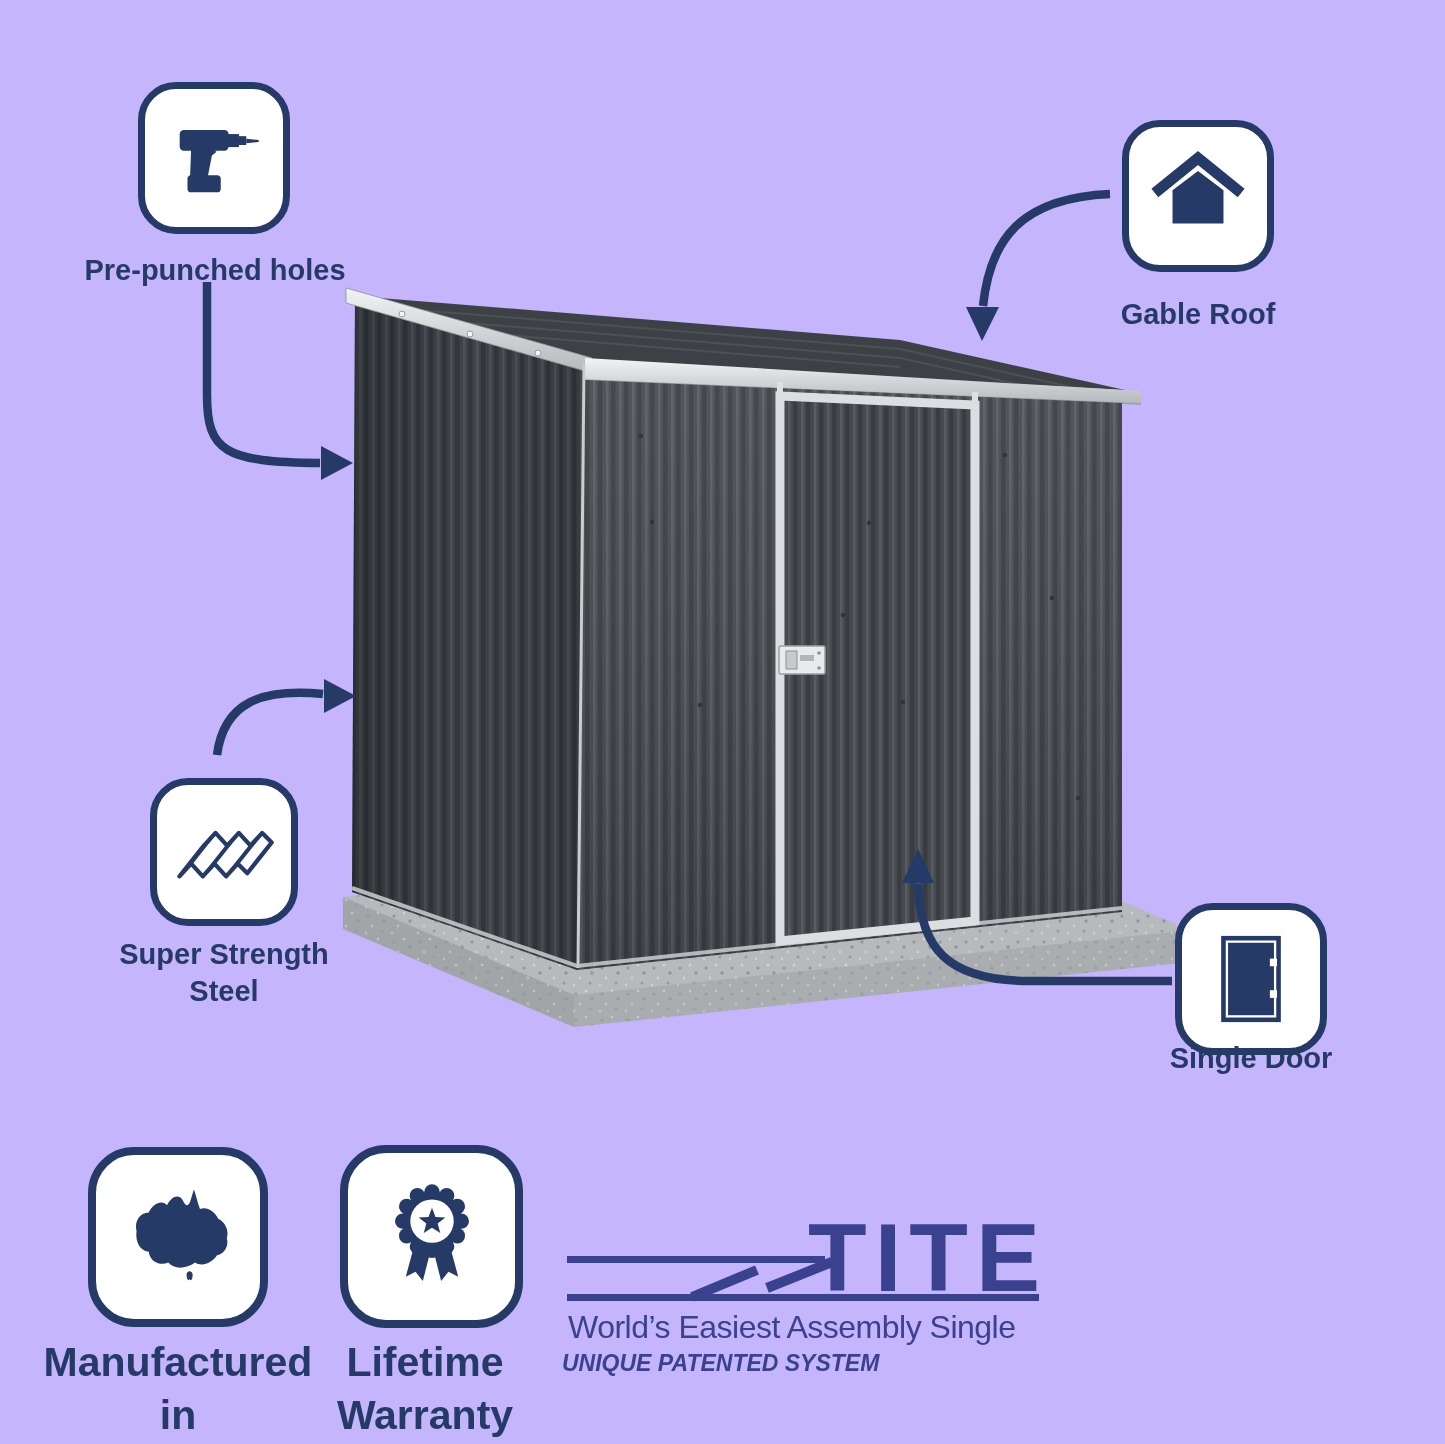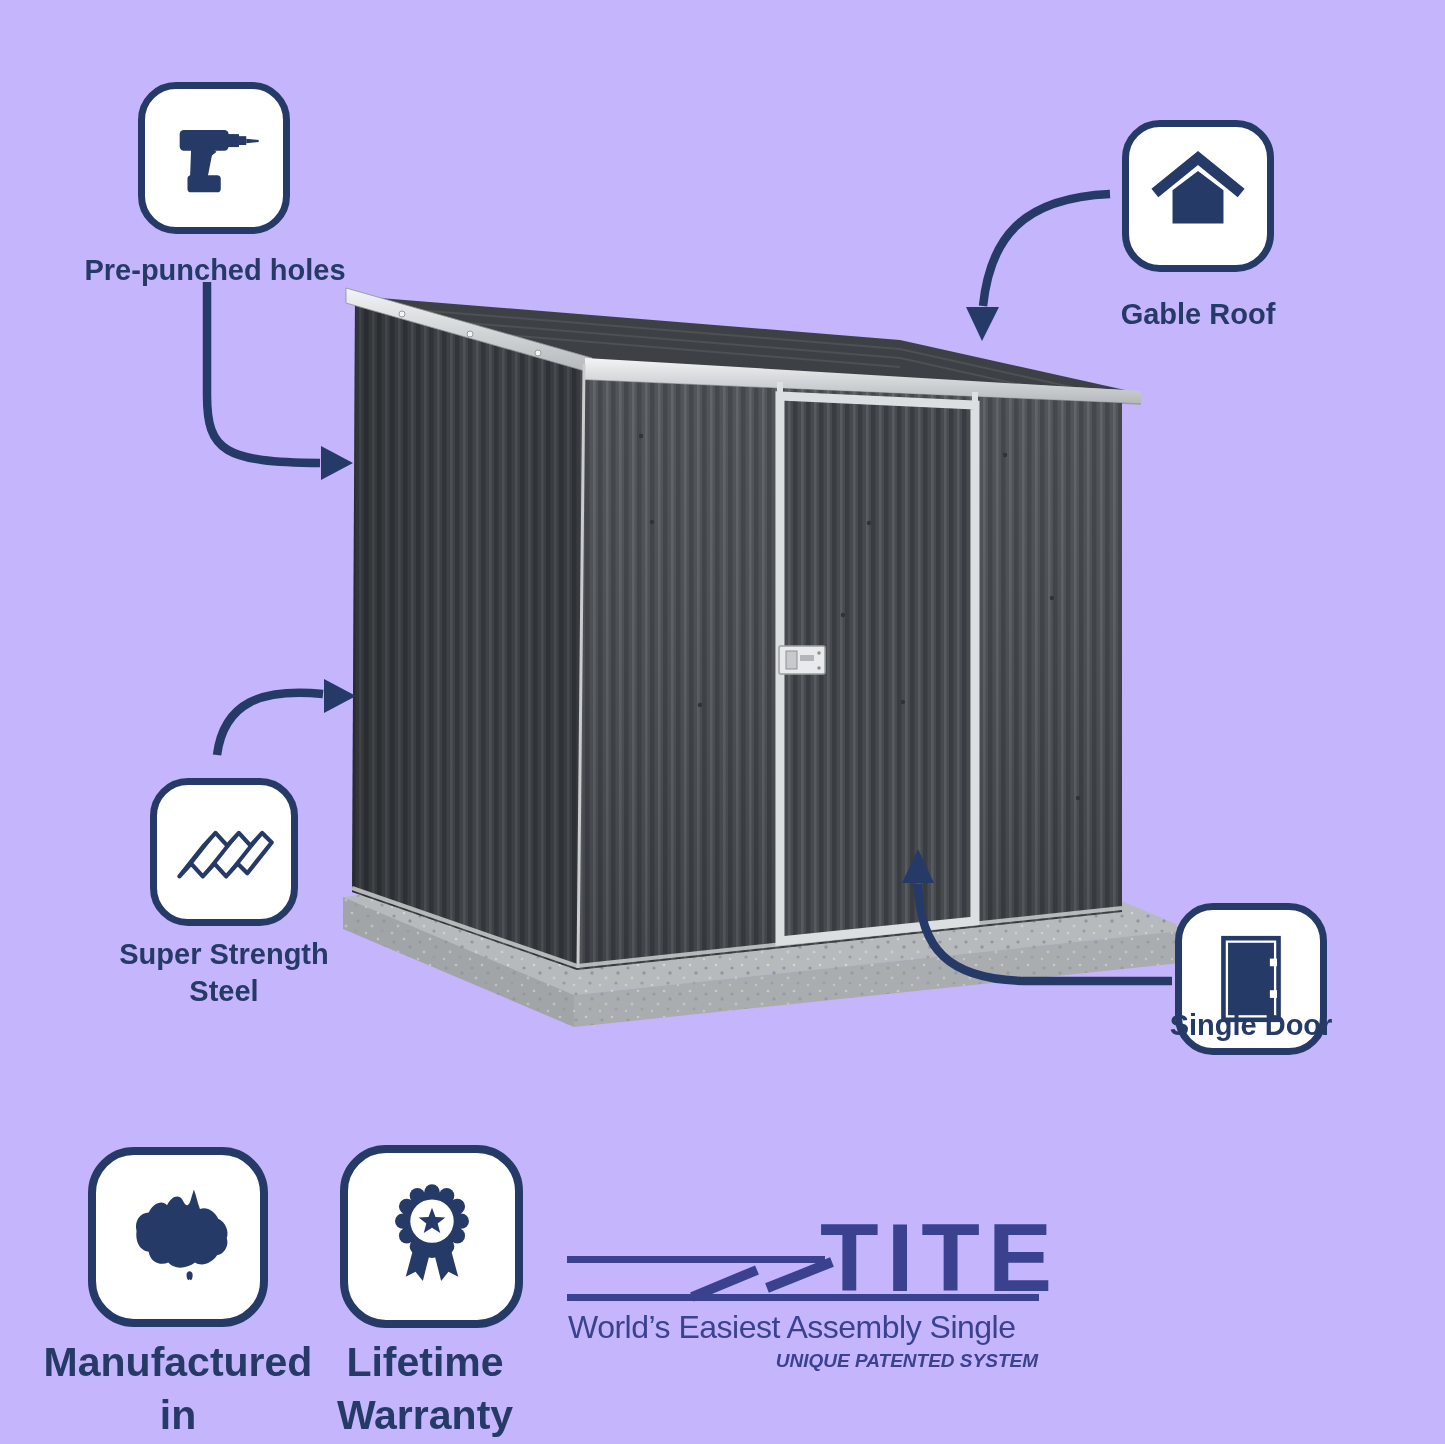--- a/index.html
+++ b/index.html
@@ -11,29 +11,29 @@
             display:flex;align-items:center;justify-content:center;box-sizing:border-box;}
   .icon-box.big{border-width:8px;border-radius:46px;}
   .label{position:absolute;color:#263a67;font-weight:bold;text-align:center;
          white-space:pre-line;line-height:1.28;}
   .label.s29{font-size:29px;}
   .label.s33{font-size:41px;line-height:1.3;}
   
   .logo{position:absolute;left:562px;top:1168px;width:500px;height:230px;color:#3a4290;}
   .logo-word{position:absolute;font-weight:bold;line-height:1;}
   .logo-snap{left:4px;top:0px;font-size:88px;letter-spacing:12px;}
-  .logo-tite{left:246px;top:42px;font-size:96px;letter-spacing:8px;margin-left:12px;}
+  .logo-tite{left:246px;top:42px;font-size:96px;letter-spacing:8px;}
   .logo-rule{position:absolute;background:#3a4290;}
   .rule1{left:5px;top:88px;width:258px;height:7px;}
   .rule2{left:5px;top:126px;width:472px;height:7px;}
   .logo-slashes{position:absolute;left:120px;top:86px;width:160px;height:50px;}
   .logo-tagline{position:absolute;left:6px;top:141px;width:476px;font-size:32px;
                 font-weight:normal;letter-spacing:-0.5px;white-space:nowrap;}
-  .logo-subtagline{position:absolute;left:0px;top:182px;width:476px;font-size:19px;
-                   font-weight:bold;font-style:italic;text-align:right;}
+  .logo-subtagline{position:absolute;left:0px;top:182px;width:476px;font-size:23px;
+                   font-weight:bold;font-style:italic;text-align:left;}
 </style>
 </head>
 <body>
 
 <div class="canvas">
 
   <svg class="scene" viewBox="0 0 1445 1444">
     <defs>
       <pattern id="corr" width="13" height="10" patternUnits="userSpaceOnUse">
         <rect width="13" height="10" fill="#474b50"></rect>
@@ -202,21 +202,21 @@
 
   <div class="feature">
     <div class="icon-box" style="left:1175px;top:903px;width:152px;height:152px;">
       <svg width="102" height="102" viewBox="0 0 100 100">
         <rect x="23" y="10" width="54" height="80" fill="none" stroke="#263a67" stroke-width="4.5"></rect>
         <rect x="27.5" y="14.5" width="45" height="71" fill="#263a67"></rect>
         <rect x="68.5" y="30" width="7" height="7.5" fill="#ffffff"></rect>
         <rect x="68.5" y="61" width="7" height="7.5" fill="#ffffff"></rect>
       </svg>
     </div>
-    <div class="label s29" style="left:1101px;top:1007px;width:300px;">Single Door</div>
+    <div class="label s29" style="left:1101px;top:1040px;width:300px;">Single Door</div>
   </div>
 
   <div class="feature">
     <div class="icon-box big" style="left:88px;top:1147px;width:180px;height:180px;">
       <svg width="122" height="122" viewBox="0 0 100 100" fill="#263a67">
         <path d="M16,45 C14,37 19,30 26,30 C29,23 37,19 41,24 C44,17 51,14 54,20 C56,24 58,26 60,21 L63,11
                  C65,16 66,22 68,27 C74,25 80,29 83,35 C89,38 92,45 90,51 C92,57 88,64 82,65
                  C78,71 70,75 64,71 C57,76 47,77 42,71 C35,74 27,70 26,62 C18,61 15,53 16,45 Z"></path>
         <path d="M57,81 C57,77 62,77 62,81 C62,85 60.5,86.5 59.5,84.5 C59,86.5 57,85 57,81 Z"></path>
       </svg>

